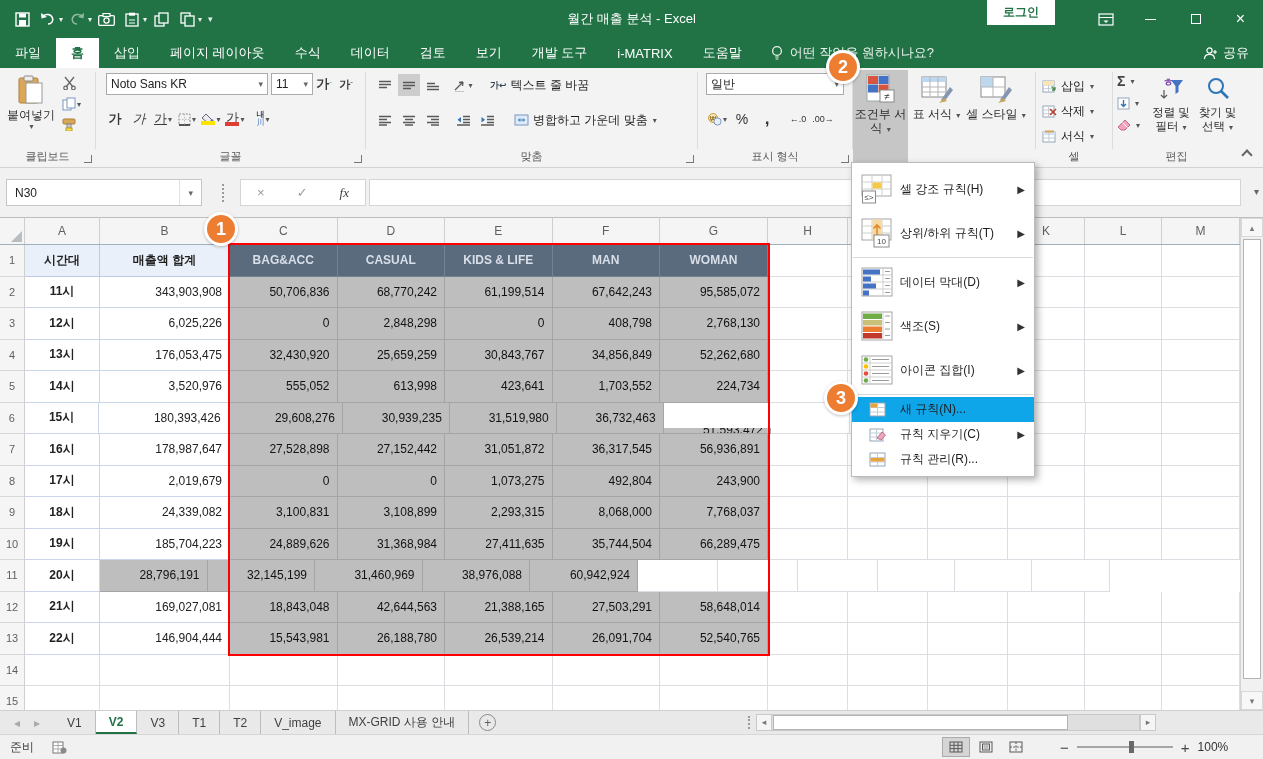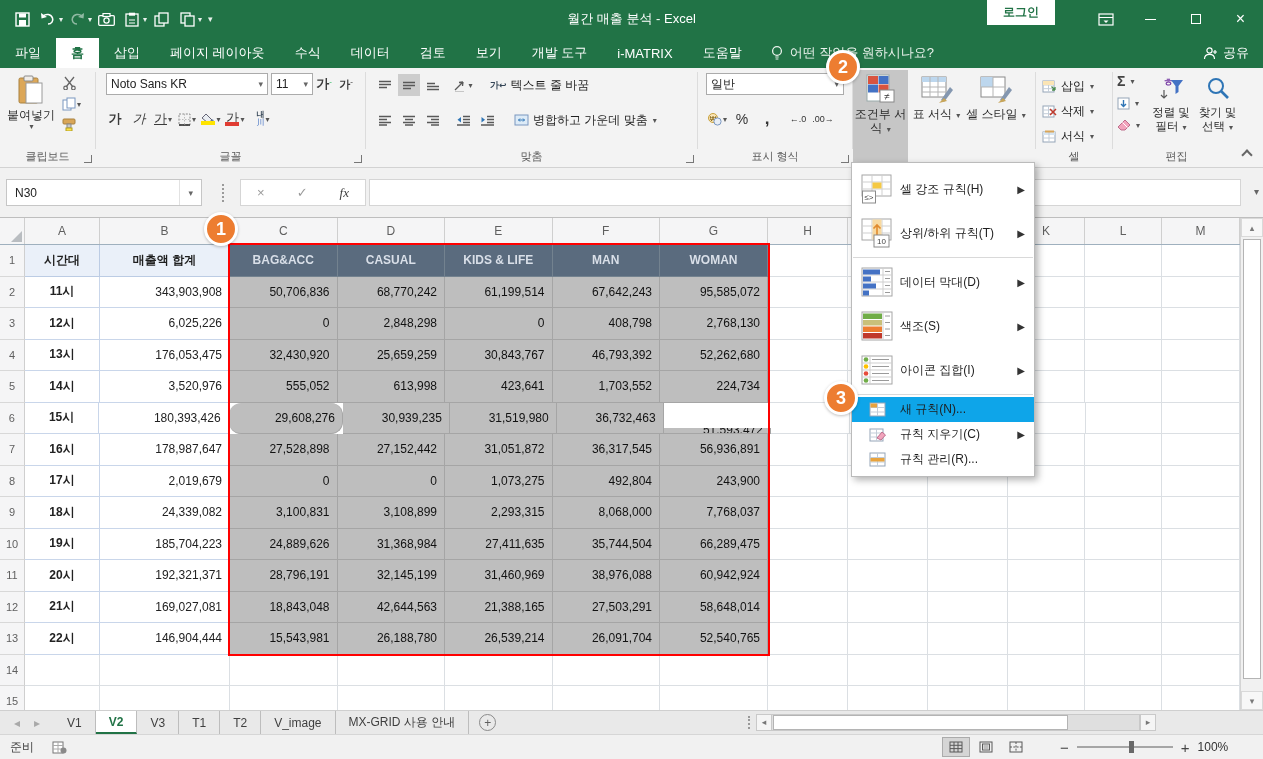--- a/index.html
+++ b/index.html
@@ -637,21 +637,21 @@
       <div class="gc cell" style="width: 77px;"></div>
       <div class="gc cell" style="width: 78px;"></div>
     </div>
     <div class="grow">
       <div class="rnum" style="width: 25px;">4</div>
       <div class="gc timec" style="width: 75px;">13시</div>
       <div class="gc totalc" style="width: 130px;">176,053,475</div>
       <div class="gc selc" style="width: 107.5px;">32,430,920</div>
       <div class="gc selc" style="width: 107.5px;">25,659,259</div>
       <div class="gc selc" style="width: 107.5px;">30,843,767</div>
-      <div class="gc selc" style="width: 107.5px;">46,793,392</div>
+      <div class="gc selc" style="width: 107.5px;">34,856,849</div>
       <div class="gc selc" style="width: 108px;">52,262,680</div>
       <div class="gc cell" style="width: 80px;"></div>
       <div class="gc cell" style="width: 80px;"></div>
       <div class="gc cell" style="width: 80px;"></div>
       <div class="gc cell" style="width: 77px;"></div>
       <div class="gc cell" style="width: 77px;"></div>
       <div class="gc cell" style="width: 78px;"></div>
     </div>
     <div class="grow">
       <div class="rnum" style="width: 25px;">5</div>
@@ -666,21 +666,21 @@
       <div class="gc cell" style="width: 80px;"></div>
       <div class="gc cell" style="width: 80px;"></div>
       <div class="gc cell" style="width: 77px;"></div>
       <div class="gc cell" style="width: 77px;"></div>
       <div class="gc cell" style="width: 78px;"></div>
     </div>
     <div class="grow">
       <div class="rnum" style="width: 25px;">6</div>
       <div class="gc timec" style="width: 75px;">15시</div>
       <div class="gc totalc" style="width: 130px;">180,393,426</div>
-      <div class="gc selc" style="width: 115px; border-radius: 12px;">29,608,276</div>
+      <div class="gc selc" style="width: 115px;">29,608,276</div>
       <div class="gc selc" style="width: 107.5px;">30,939,235</div>
       <div class="gc selc" style="width: 107.5px;">31,519,980</div>
       <div class="gc selc" style="width: 107.5px;">36,732,463</div>
       <div class="gc selc" style="width: 108px; margin-top: 25px;">51,593,472</div>
       <div class="gc cell" style="width: 80px;"></div>
       <div class="gc cell" style="width: 80px;"></div>
       <div class="gc cell" style="width: 80px;"></div>
       <div class="gc cell" style="width: 77px;"></div>
       <div class="gc cell" style="width: 77px;"></div>
       <div class="gc cell" style="width: 78px;"></div>
@@ -745,21 +745,20 @@
       <div class="gc cell" style="width: 80px;"></div>
       <div class="gc cell" style="width: 80px;"></div>
       <div class="gc cell" style="width: 80px;"></div>
       <div class="gc cell" style="width: 77px;"></div>
       <div class="gc cell" style="width: 77px;"></div>
       <div class="gc cell" style="width: 78px;"></div>
     </div>
     <div class="grow">
       <div class="rnum" style="width: 25px;">11</div>
       <div class="gc timec" style="width: 75px;">20시</div>
-      <div class="gc totalc" style="width: 130px;">192,321,371</div>
       <div class="gc selc" style="width: 107.5px;">28,796,191</div>
       <div class="gc selc" style="width: 107.5px;">32,145,199</div>
       <div class="gc selc" style="width: 107.5px;">31,460,969</div>
       <div class="gc selc" style="width: 107.5px;">38,976,088</div>
       <div class="gc selc" style="width: 108px;">60,942,924</div>
       <div class="gc cell" style="width: 80px;"></div>
       <div class="gc cell" style="width: 80px;"></div>
       <div class="gc cell" style="width: 80px;"></div>
       <div class="gc cell" style="width: 77px;"></div>
       <div class="gc cell" style="width: 77px;"></div>

